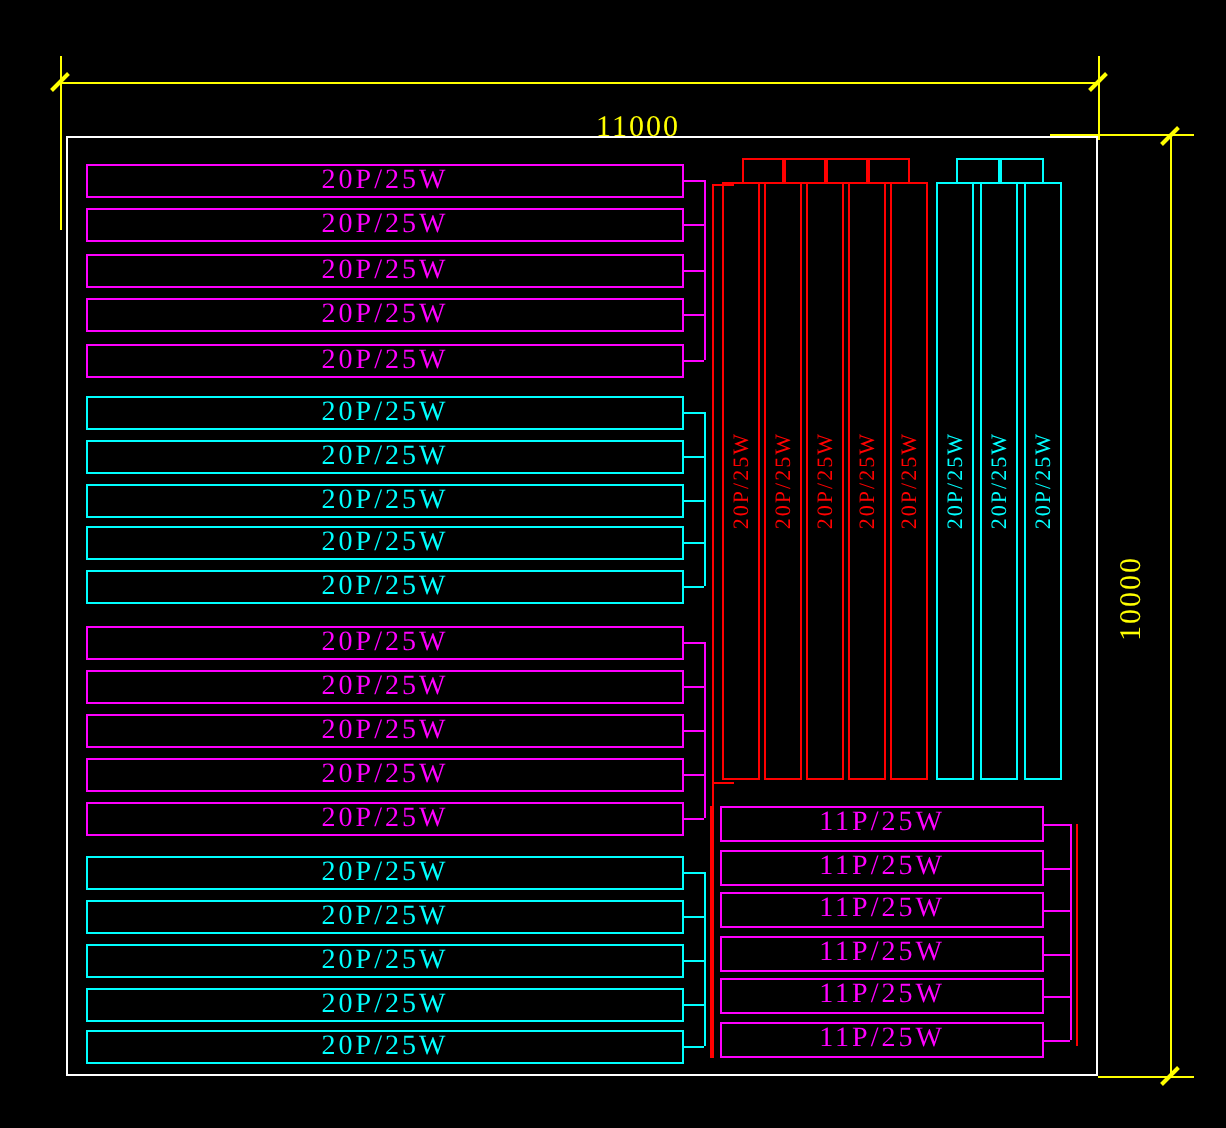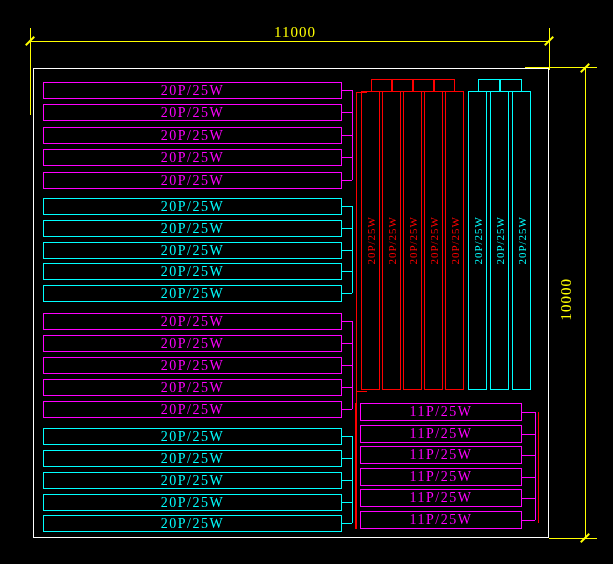--- a/index.html
+++ b/index.html
@@ -6,21 +6,21 @@
   #canvas{
     position:relative;width:613px;height:564px;background:#000;overflow:hidden;
     font-family:"Liberation Serif","DejaVu Serif",serif;
   }
   .abs{position:absolute;box-sizing:border-box;}
   .bar{display:flex;align-items:center;justify-content:center;}
   .bar span{font-size:14px;letter-spacing:1.5px;white-space:nowrap;}
   .vbar{display:flex;align-items:center;justify-content:center;}
   .vbar span{writing-mode:vertical-rl;transform:rotate(180deg);font-size:11px;letter-spacing:1px;white-space:nowrap;}
   .tick{position:absolute;width:12px;height:2px;background:#FFFF00;transform:rotate(-45deg);}
-  .dimtext{position:absolute;color:#FFFF00;font-size:15px;letter-spacing:1px;text-align:center;}
+  .dimtext{position:absolute;color:#FFFF00;font-size:15px;letter-spacing:1px;text-align:right;margin-top:32px;}
   .dimtext-v{position:absolute;color:#FFFF00;font-size:15px;letter-spacing:1px;display:flex;align-items:center;justify-content:center;}
   .dimtext-v span{writing-mode:vertical-rl;transform:rotate(180deg);white-space:nowrap;}
 </style>
 </head>
 <body>
 
 <div id="canvas">
 
   <div class="abs" style="left:33px;top:68px;width:516px;height:470px;border:1px solid #FFFFFF;"></div>
 

